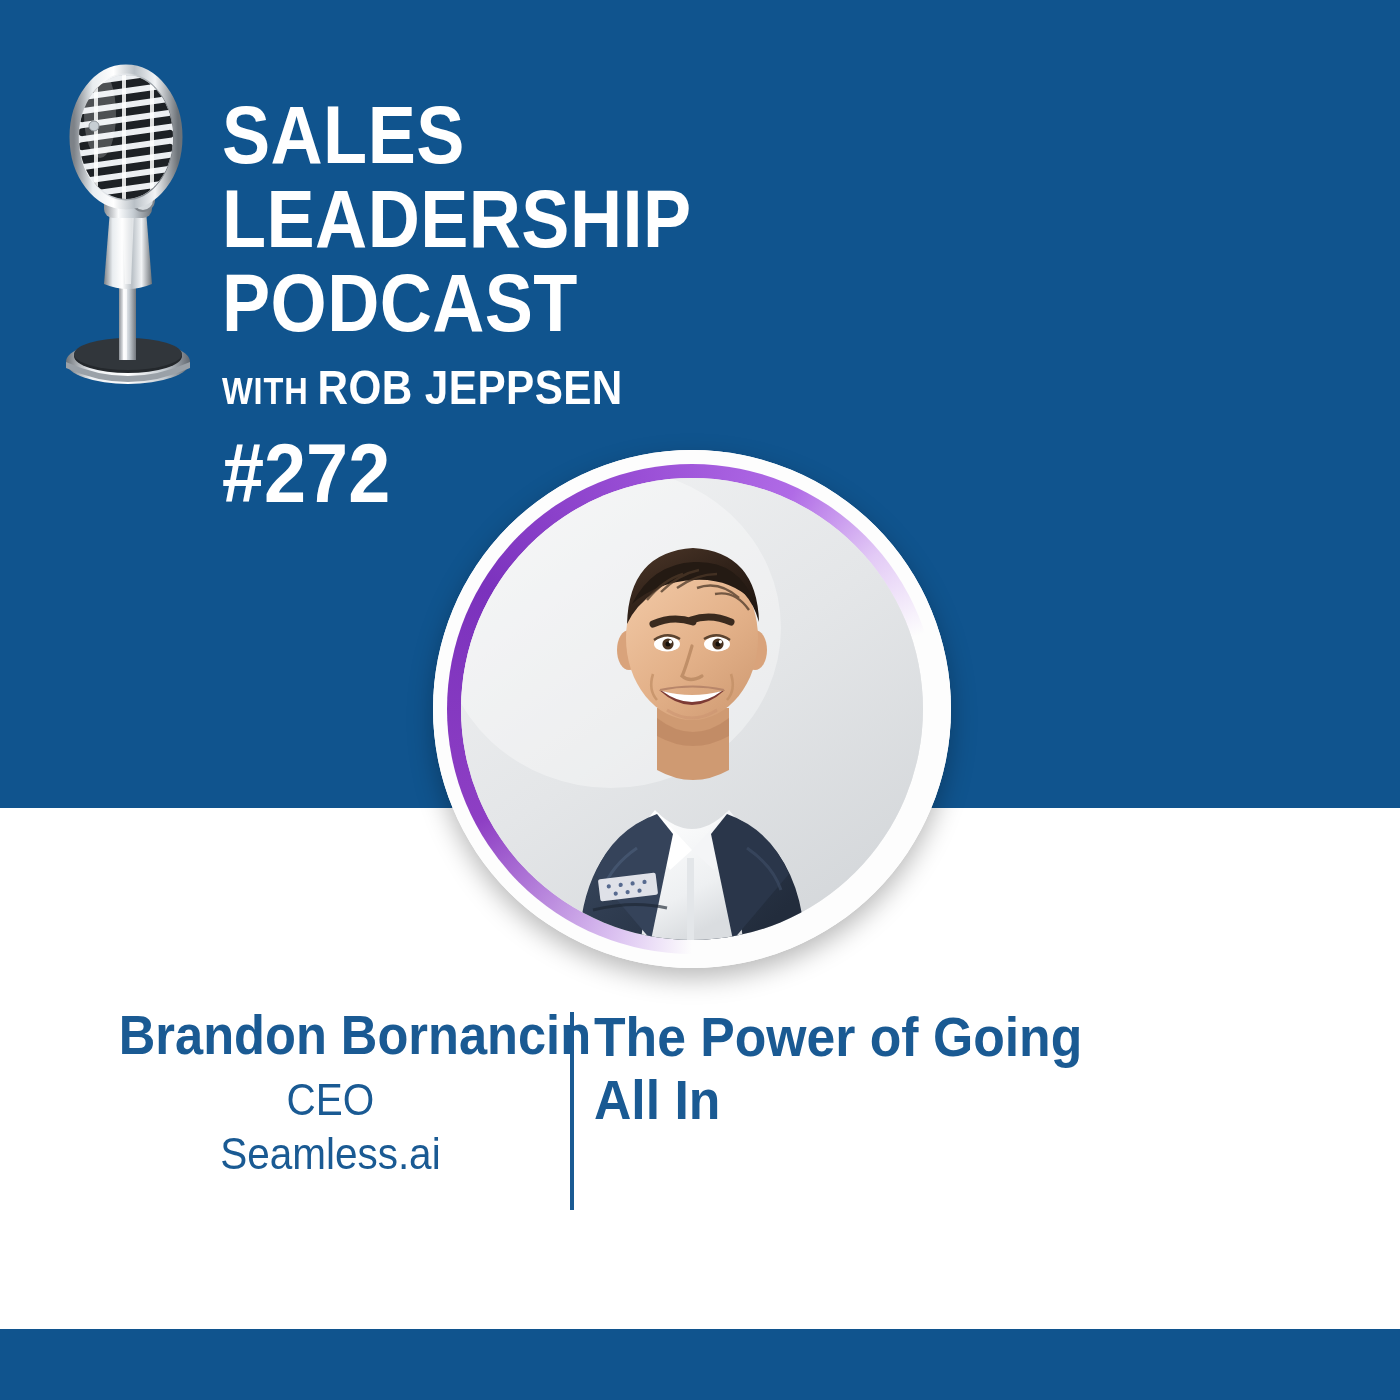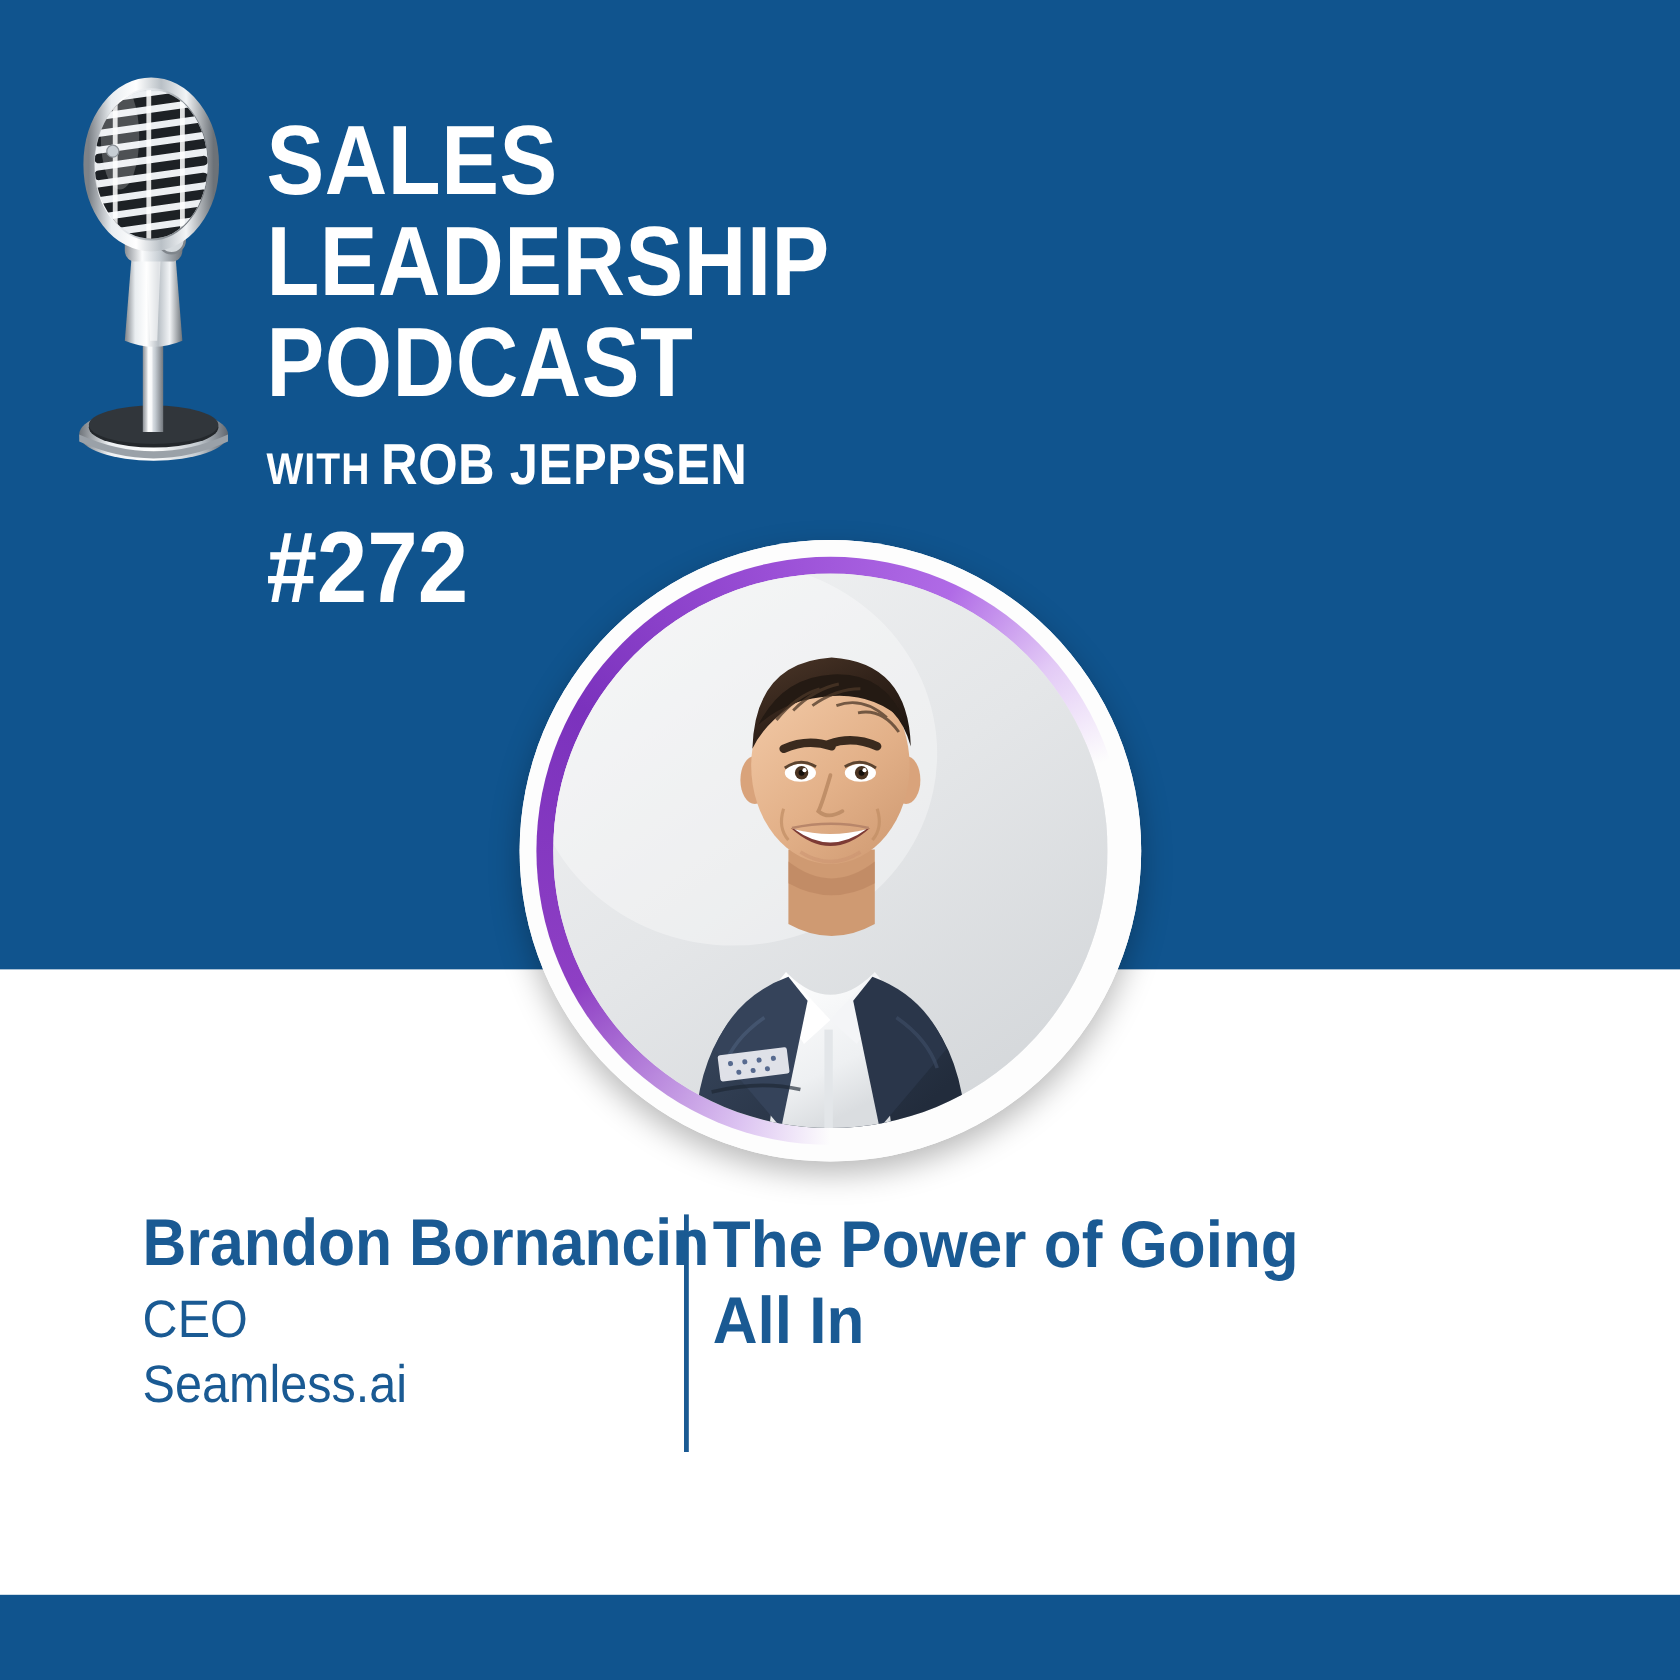--- a/index.html
+++ b/index.html
@@ -156,21 +156,21 @@
   .info {
     position: absolute;
     left: 82px;
     top: 1006px;
     width: 1100px;
     display: flex;
     align-items: flex-start;
   }
   .info-left {
     width: 460px;
-    text-align: left;
+    text-align: center;
     padding-right: 28px;
   }
   .guest-name {
     color: #1a5a93;
     font-family: "Liberation Sans Narrow", "Liberation Sans", sans-serif;
     font-weight: bold;
     font-size: 55px;
     line-height: 1.08;
     white-space: nowrap;
     transform: scaleX(0.92);

